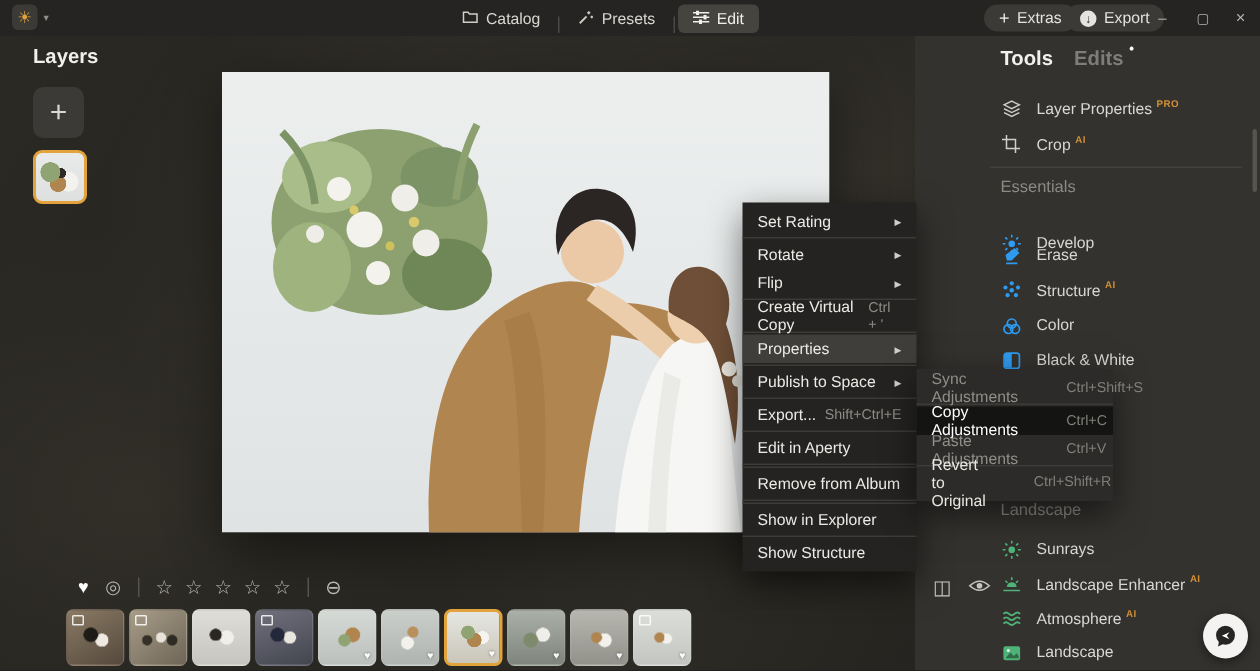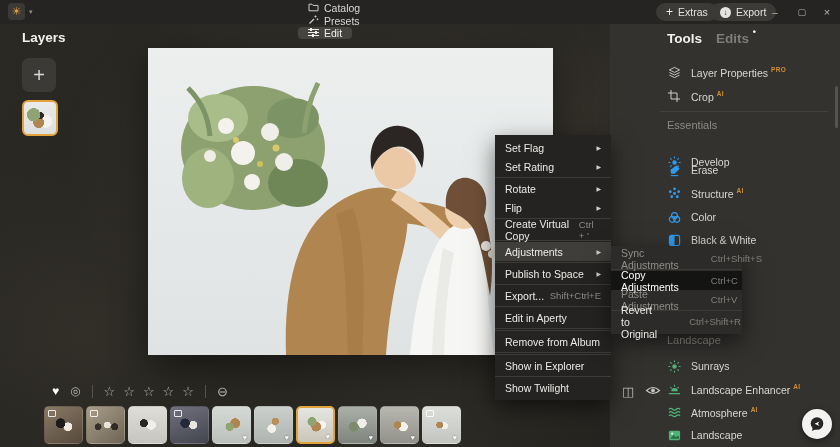--- a/index.html
+++ b/index.html
@@ -4,21 +4,21 @@
 <style>
   html,body{margin:0;padding:0;background:#1b1a18;}
   .stage{position:relative;width:840px;height:447px;overflow:hidden;
          font-family:"Liberation Sans",sans-serif;background:#262422;
          -webkit-font-smoothing:antialiased;}
   
   .topbar{position:absolute;left:0;top:0;width:840px;height:24px;background:#262422;z-index:5;}
   .logo-wrap{position:absolute;left:8px;top:3px;display:flex;align-items:center;gap:4px;}
   .logo-box{width:17px;height:17px;border-radius:4px;background:#3b3a36;display:flex;align-items:center;justify-content:center;font-size:11px;color:#E2A33C;}
   .logo-chev{color:#8f8e8a;font-size:7px;}
-  .center-tabs{position:absolute;left:298px;top:2px;height:20px;display:flex;align-items:flex-start;flex-direction:column;}
+  .center-tabs{position:absolute;left:298px;top:2px;height:20px;display:flex;align-items:flex-end;}
   .tab{display:flex;align-items:center;gap:5px;padding:0 10px;height:19px;border-radius:4px;color:#d8d7d4;font-size:10.5px;cursor:default;}
   .tab.active{background:#45443f;color:#f0efec;}
   .tab-divider{width:1px;height:11px;background:#4a4945;margin:0 2px;}
   .pill{position:absolute;top:3px;display:flex;align-items:center;gap:5px;height:18px;padding:0 10px;border-radius:9px;background:#3b3a37;color:#e3e2de;font-size:10.5px;}
   .pill-extras{left:656px;}
   .pill-export{left:710px;}
   .plus-glyph{font-size:12px;color:#f0efec;line-height:1;}
   .dl-circle{width:11px;height:11px;border-radius:50%;background:#e4e3df;color:#2b2a28;font-size:8px;line-height:11px;text-align:center;font-weight:bold;}
   .winbtn{position:absolute;top:0;width:26px;height:24px;display:flex;align-items:center;justify-content:center;color:#b5b4b0;font-size:10px;}
   .win-min{left:762px;} .win-max{left:789px;font-size:9px;} .win-close{left:814px;font-size:11px;}
@@ -388,44 +388,40 @@
         <svg width="16" height="11" viewBox="0 0 16 11">
             <path d="M1.5 5.5Q8 -0.5 14.5 5.5Q8 11.5 1.5 5.5Z" fill="none" stroke="#c5c4c0" stroke-width="1.1"></path>
             <circle cx="8" cy="5.5" r="1.9" fill="#c5c4c0"></circle>
           </svg>
       </span>
     </div>
   </div>
 
   <div class="ctx">
     <div class="mrow">
-        <span>Set Flag</span>
-        <span class="marrow">▶</span>
-      </div>
-    <div class="mrow">
         <span>Set Rating</span>
         <span class="marrow">▶</span>
       </div>
     <div class="mdiv"></div>
     <div class="mrow">
         <span>Rotate</span>
         <span class="marrow">▶</span>
       </div>
     <div class="mrow">
         <span>Flip</span>
         <span class="marrow">▶</span>
       </div>
     <div class="mdiv"></div>
     <div class="mrow">
         <span>Create Virtual Copy</span>
         <span class="mshort">Ctrl + '</span>
       </div>
     <div class="mdiv"></div>
     <div class="mrow hl">
-        <span>Adjustments</span>
+        <span>Properties</span>
         <span class="marrow">▶</span>
       </div>
     <div class="mdiv"></div>
     <div class="mrow">
         <span>Publish to Space</span>
         <span class="marrow">▶</span>
       </div>
     <div class="mdiv"></div>
     <div class="mrow">
         <span>Export...</span>
@@ -440,21 +436,21 @@
     <div class="mrow">
         <span>Remove from Album</span>
       </div>
     <div class="mdiv"></div>
     <div class="mdiv"></div>
     <div class="mrow">
         <span>Show in Explorer</span>
       </div>
     <div class="mdiv"></div>
     <div class="mrow">
-        <span>Show Twilight</span>
+        <span>Show Structure</span>
       </div>
   </div>
 
   <div class="smenu">
     <div class="srow disabled">
         <span>Sync Adjustments</span>
         <span class="sshort">Ctrl+Shift+S</span>
       </div>
     <div class="mdiv"></div>
     <div class="srow hl">

